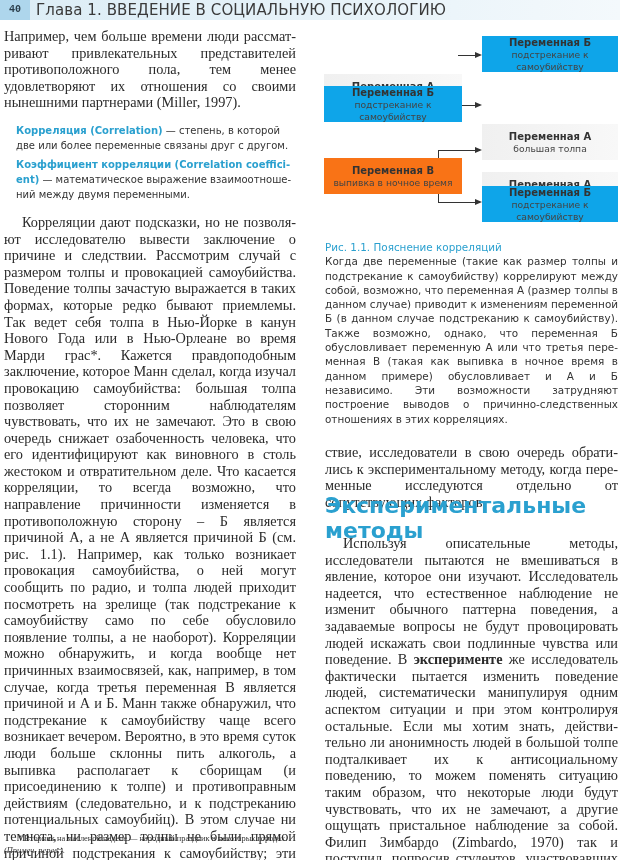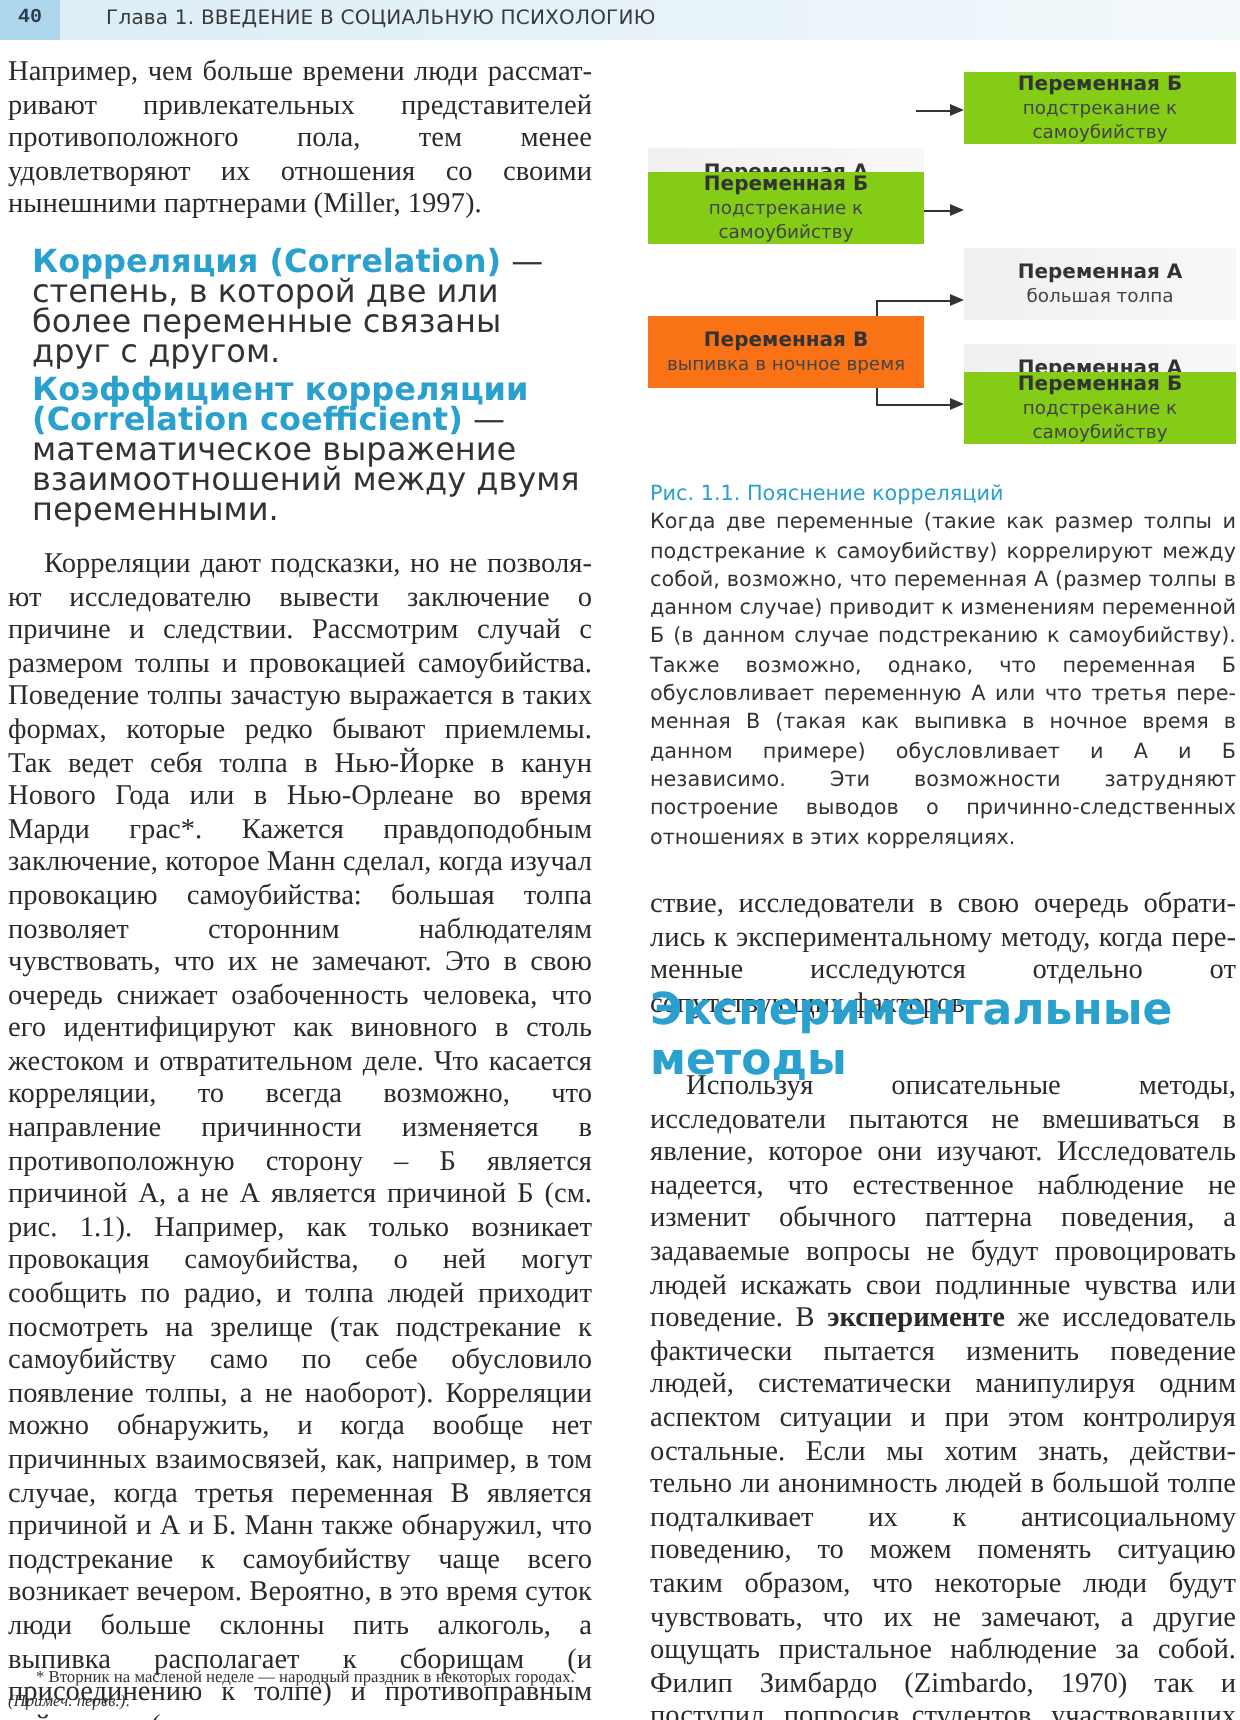--- a/index.html
+++ b/index.html
@@ -13,49 +13,49 @@
     position: absolute; left: 0; top: 0; width: 620px; height: 20px;
     background: linear-gradient(to right, #dcedf6 0%, #e8f3f9 60%, #f4f9fc 100%);
   }
   .page-num {
     position: absolute; left: 0; top: 0; width: 30px; height: 20px;
     background: #aed6ec; color: #2a3d4a;
     font-family: Liberation Mono, monospace; font-weight: bold; font-size: 10px;
     line-height: 20px; text-align: center;
   }
   .chapter {
-    position: absolute; left: 53px; top: 0; height: 36px; line-height: 20px;
-    font-family: "DejaVu Sans", sans-serif; font-size: 10px; color: #3a3a3a;
+    position: absolute; left: 36px; top: 0; height: 36px; line-height: 20px;
+    font-family: "DejaVu Sans", sans-serif; font-size: 15px; color: #3a3a3a;
     letter-spacing: 0.1px;
   }
   .col { position: absolute; }
   .col-left { left: 4px; top: 28px; width: 292px; }
   .col-right { left: 325px; width: 293px; }
   p.body {
     margin: 0; font-size: 14.3px; line-height: 16.6px; text-align: justify;
     hyphens: manual;
   }
   p.indent { text-indent: 18px; }
   .gloss {
     margin: 12px 0 12px 0; padding: 0 4px 0 12px;
-    font-family: "DejaVu Sans", sans-serif; font-size: 16px; line-height: 15px;
+    font-family: "DejaVu Sans", sans-serif; font-size: 10px; line-height: 15px;
     color: #333;
   }
   .gloss p { margin: 0 0 4px 0; }
   .term { color: #2aa0cf; font-weight: bold; }
   .diagram {
     position: absolute; left: 318px; top: 30px; width: 300px; height: 198px;
   }
   .box {
     position: absolute; width: 150px; height: 36px;
     font-family: "DejaVu Sans", sans-serif; text-align: center; color: #333;
     display: flex; flex-direction: column; justify-content: center;
   }
   .box.light { background: linear-gradient(to right, #f0f0f0, #f8f8f8); margin-top: 38px; }
-  .box.dark  { background: #84cc16; }
+  .box.dark  { background: #0ea5e9; }
   .box .t { font-size: 10px; font-weight: bold; line-height: 13px; }
   .box .s { font-size: 9.2px; line-height: 12px; color: #444; }
   .arrow {
     position: absolute; height: 1px; background: #333;
   }
   .arrow::after {
     content: ""; position: absolute; right: -2px; top: -3px;
     border-left: 7px solid #333; border-top: 3.5px solid transparent; border-bottom: 3.5px solid transparent;
   }
   .vline { position: absolute; width: 1px; background: #333; }

